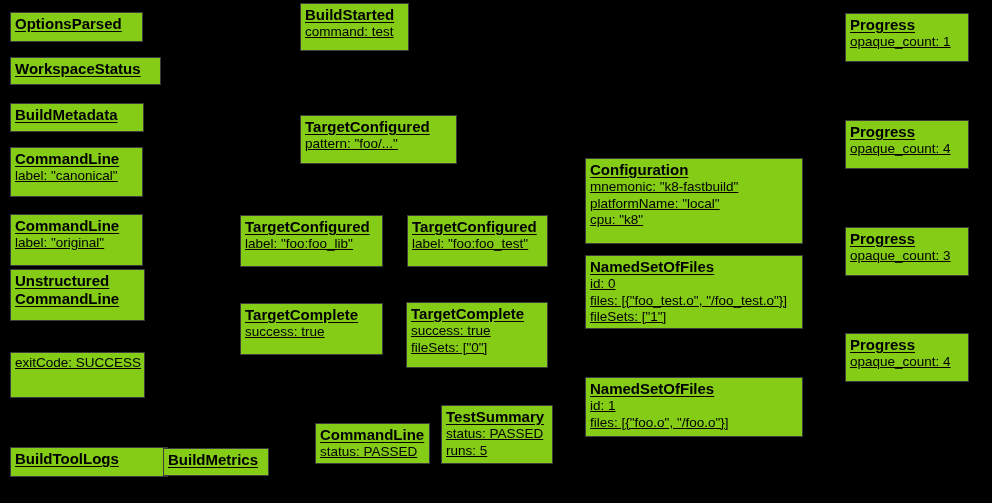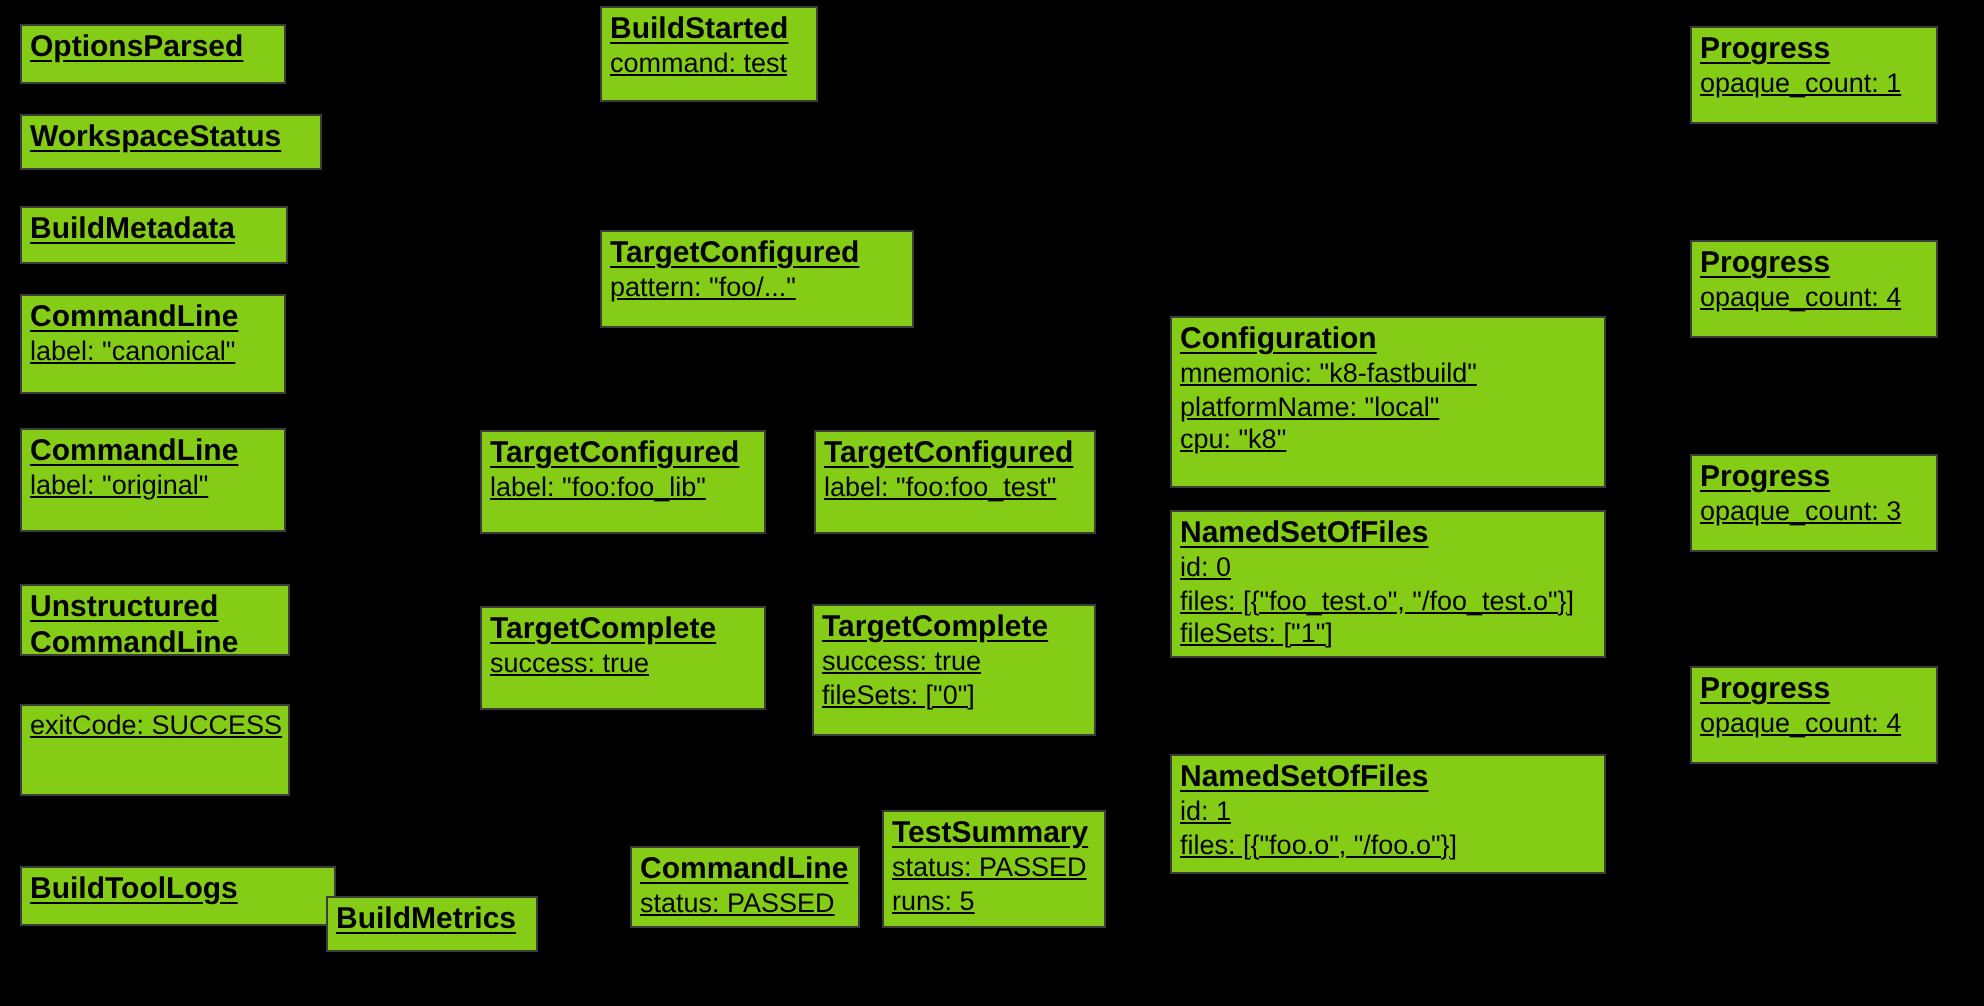--- a/index.html
+++ b/index.html
@@ -58,30 +58,30 @@
   <div class="box" style="left:10px;top:147px;width:133px;height:50px">
     <div class="t">CommandLine</div>
     <div class="b">label: "canonical"</div>
   </div>
 
   <div class="box" style="left:10px;top:214px;width:133px;height:52px">
     <div class="t">CommandLine</div>
     <div class="b">label: "original"</div>
   </div>
 
-  <div class="box" style="left:10px;top:292px;width:135px;height:36px">
+  <div class="box" style="left:10px;top:269px;width:135px;height:52px">
     <div class="t">Unstructured</div>
     <div class="t">CommandLine</div>
   </div>
 
   <div class="box" style="left:10px;top:352px;width:135px;height:46px">
     <div class="b">exitCode: SUCCESS</div>
   </div>
 
-  <div class="box" style="left:10px;top:433px;width:158px;height:30px">
+  <div class="box" style="left:10px;top:447px;width:158px;height:30px">
     <div class="t">BuildToolLogs</div>
   </div>
 
   <div class="box" style="left:163px;top:448px;width:106px;height:28px">
     <div class="t">BuildMetrics</div>
   </div>
 
   <div class="box" style="left:300px;top:3px;width:109px;height:48px">
     <div class="t">BuildStarted</div>
     <div class="b">command: test</div>

